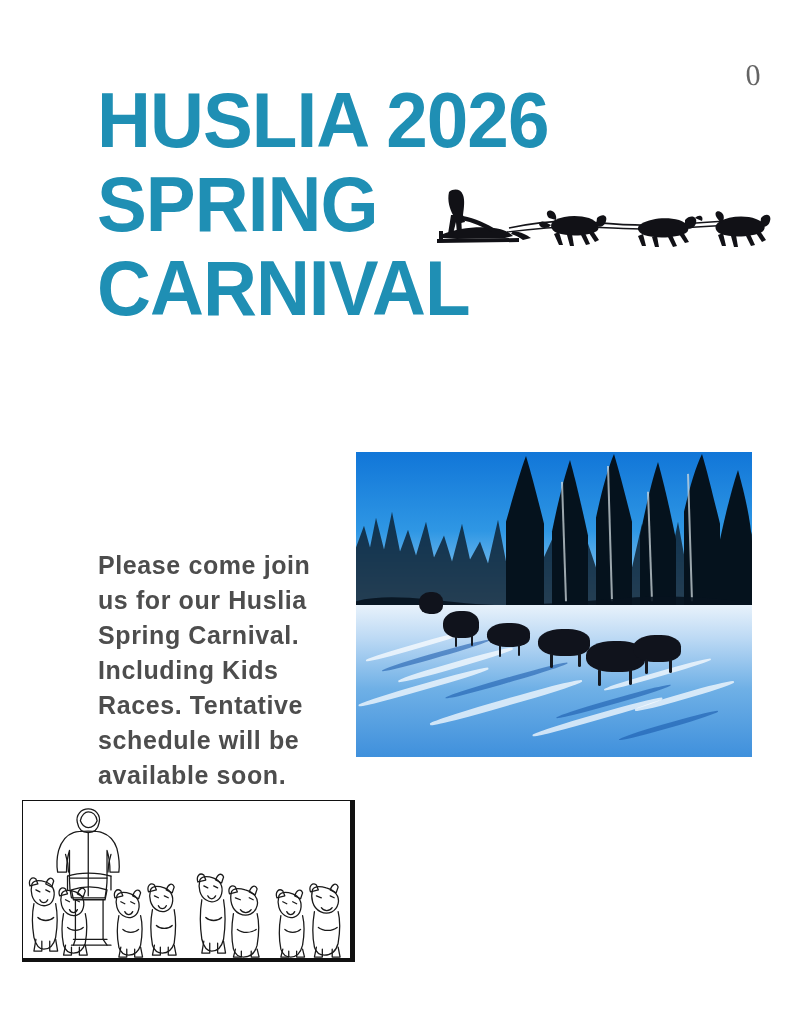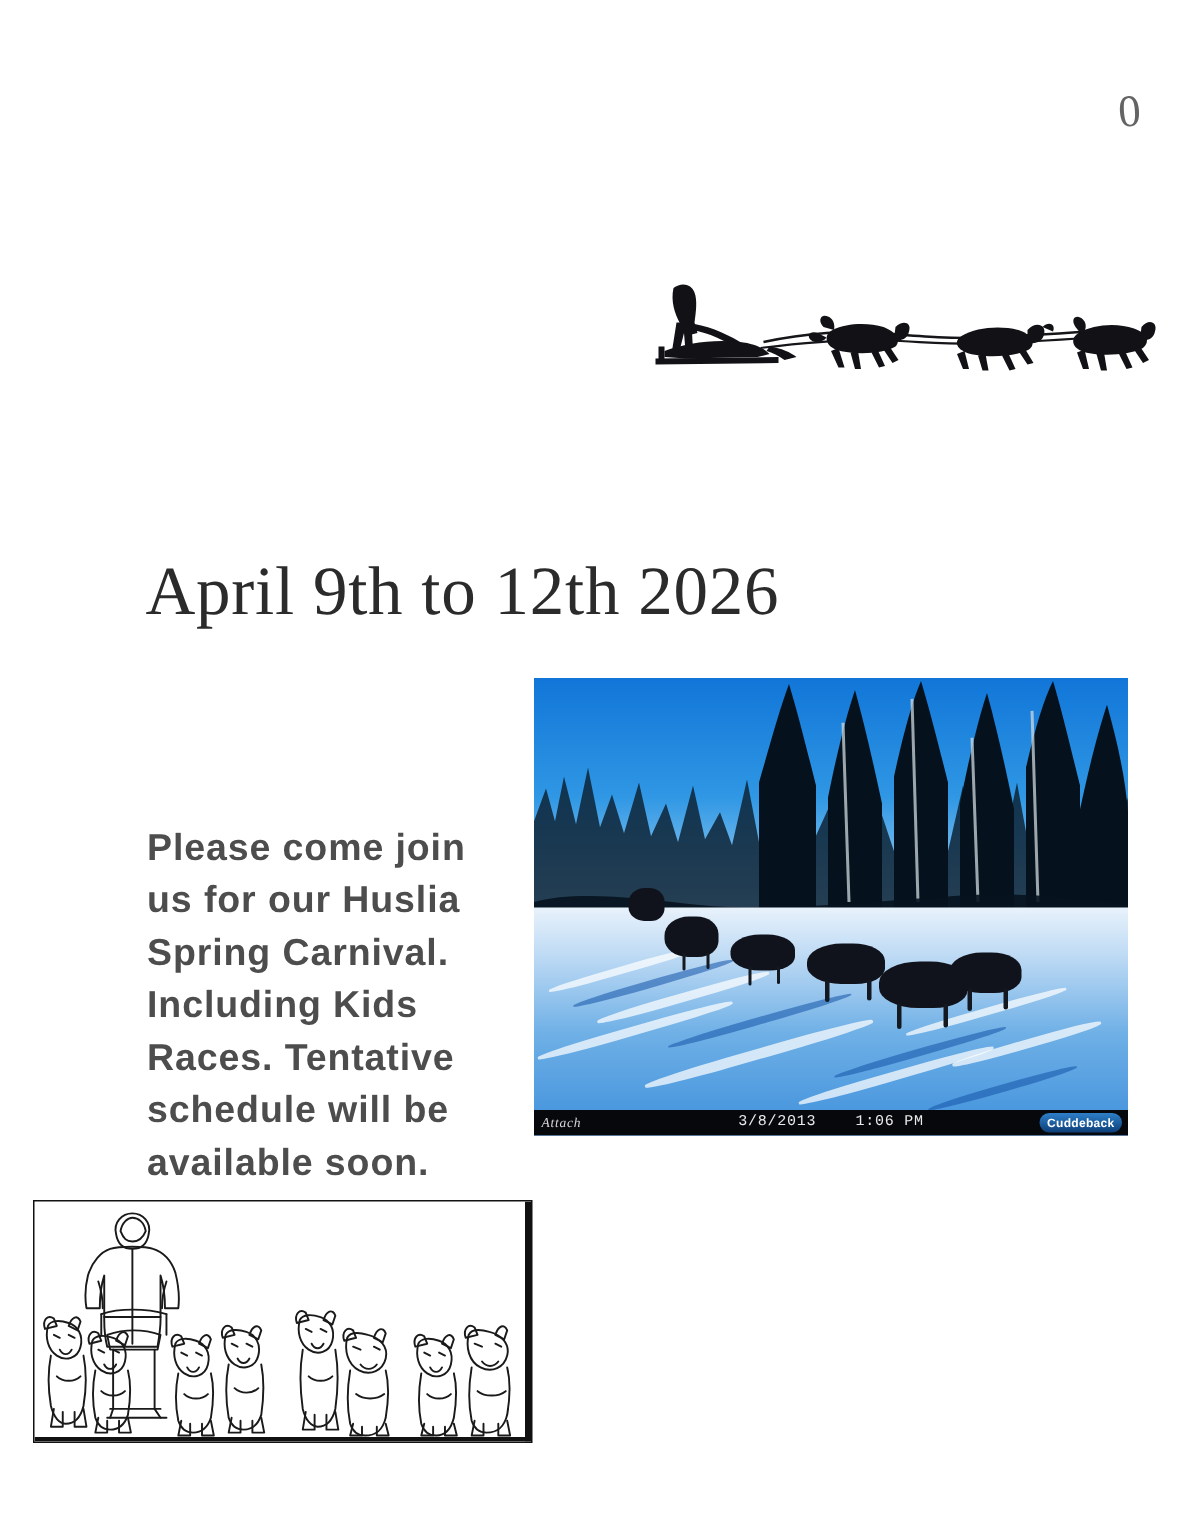--- a/index.html
+++ b/index.html
@@ -226,20 +226,25 @@
     height: 100%;
   }
 </style>
 </head>
 <body>
 
 <div id="page">
 
   <div class="corner-mark">0</div>
 
+  <div class="headline">
+    <div class="headline-line">HUSLIA 2026</div>
+    <div class="headline-line">SPRING</div>
+    <div class="headline-line">CARNIVAL</div>
+  </div>
 
   <div class="sled-silhouette" title="musher with three dog team">
     <svg viewBox="0 0 345 70" width="345" height="70" xmlns="http://www.w3.org/2000/svg" aria-hidden="true">
 
       <path d="M82 46 C110 40 140 38 160 40 C185 42 205 44 228 43 C255 42 285 40 312 38" stroke="#15151a" stroke-width="1.6" fill="none"></path>
       <path d="M80 50 C112 46 142 44 164 45 C190 46 210 48 232 47 C258 46 288 44 314 42" stroke="#15151a" stroke-width="1.4" fill="none"></path>
 
       <g fill="#111116">
         <path d="M22 10 C27 6 34 7 36 13 C38 18 37 26 36 33 L38 40 L30 42 L26 33 C23 27 20 19 22 10 Z"></path>
         <path d="M24 33 L34 33 L35 52 L30 52 L29 40 L26 52 L21 52 Z"></path>
@@ -276,21 +281,20 @@
         <path d="M334 36 C339 30 345 33 343 39 C342 44 337 46 333 44 Z"></path>
         <path d="M290 36 C286 30 291 27 295 31 C298 34 297 39 294 41 Z"></path>
         <path d="M296 51 L299 64 L295 64 L291 53 Z"></path>
         <path d="M309 53 L311 65 L307 65 L304 54 Z"></path>
         <path d="M323 52 L328 63 L324 64 L319 54 Z"></path>
         <path d="M333 49 L339 58 L335 60 L329 51 Z"></path>
       </g>
     </svg>
   </div>
 
-  <div class="date-line">April 9th to 12th 2026</div>
 
   <div class="body-copy">Please come join us for our Huslia Spring Carnival. Including Kids Races. Tentative schedule will be available soon.</div>
 
   <div class="photo">
     <div class="photo-sky"></div>
 
     <svg class="treeline" viewBox="0 0 396 190" preserveAspectRatio="none" xmlns="http://www.w3.org/2000/svg" aria-hidden="true">
 
       <g fill="#0d2336" opacity="0.85">
         <path d="M0 190 L0 96 L8 74 L14 96 L20 66 L28 98 L36 60 L44 100 L52 78 L60 104 L70 70 L78 106
@@ -350,29 +354,20 @@
       <div class="photo-leg" style="left:61%; top:71%; width:3px; height:17px;"></div>
       <div class="photo-leg" style="left:69%; top:71%; width:3px; height:16px;"></div>
 
       <div class="photo-dog" style="left:70%; top:60%; width:12%; height:9%;"></div>
       <div class="photo-leg" style="left:73%; top:68%; width:3px; height:15px;"></div>
       <div class="photo-leg" style="left:79%; top:68%; width:3px; height:14px;"></div>
 
       <div class="photo-dog" style="left:16%; top:46%; width:6%;  height:7%;"></div>
     </div>
 
-    <div class="photo-bar">
-      <span class="photo-bar-left">Attach</span>
-      <span class="photo-bar-stamp">
-        <span>3/8/2013</span>
-        &nbsp;&nbsp;
-        <span>1:06 PM</span>
-      </span>
-      <span class="photo-bar-logo">Cuddeback</span>
-    </div>
   </div>
 
   <div class="lineart-frame">
     <svg class="lineart-svg" viewBox="0 0 333 162" xmlns="http://www.w3.org/2000/svg" aria-hidden="true">
       <g fill="none" stroke="#1a1a1a" stroke-width="1.3" stroke-linejoin="round" stroke-linecap="round">
 
         <path d="M54 22 C52 14 58 8 65 8 C72 8 78 14 76 22 C75 28 72 32 65 32 C58 32 55 28 54 22 Z"></path>
         <path d="M57 20 C58 14 62 11 65 11 C69 11 73 14 74 20 C72 25 69 27 65 27 C61 27 59 25 57 20 Z"></path>
 
         <path d="M50 32 C44 34 38 40 35 50 C33 58 33 66 34 72 L43 72 C43 64 44 56 46 50 L46 80

